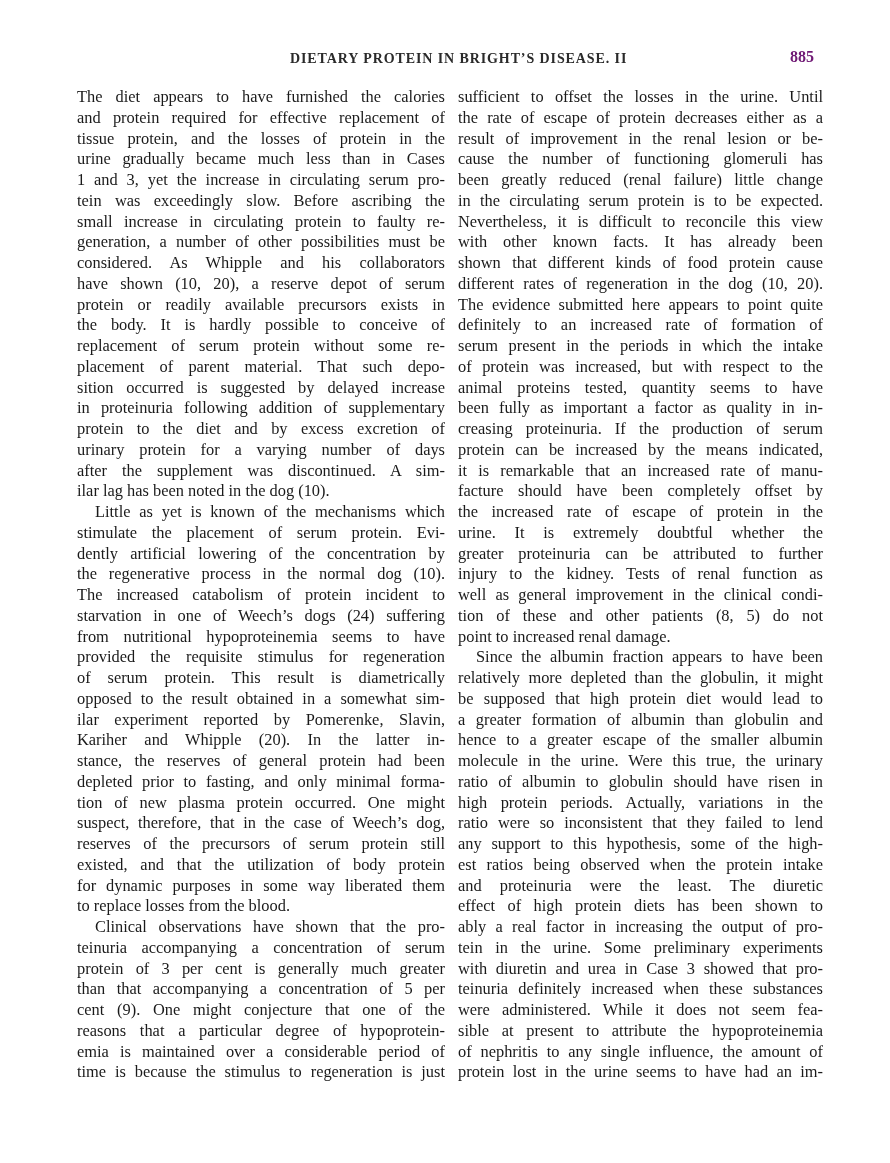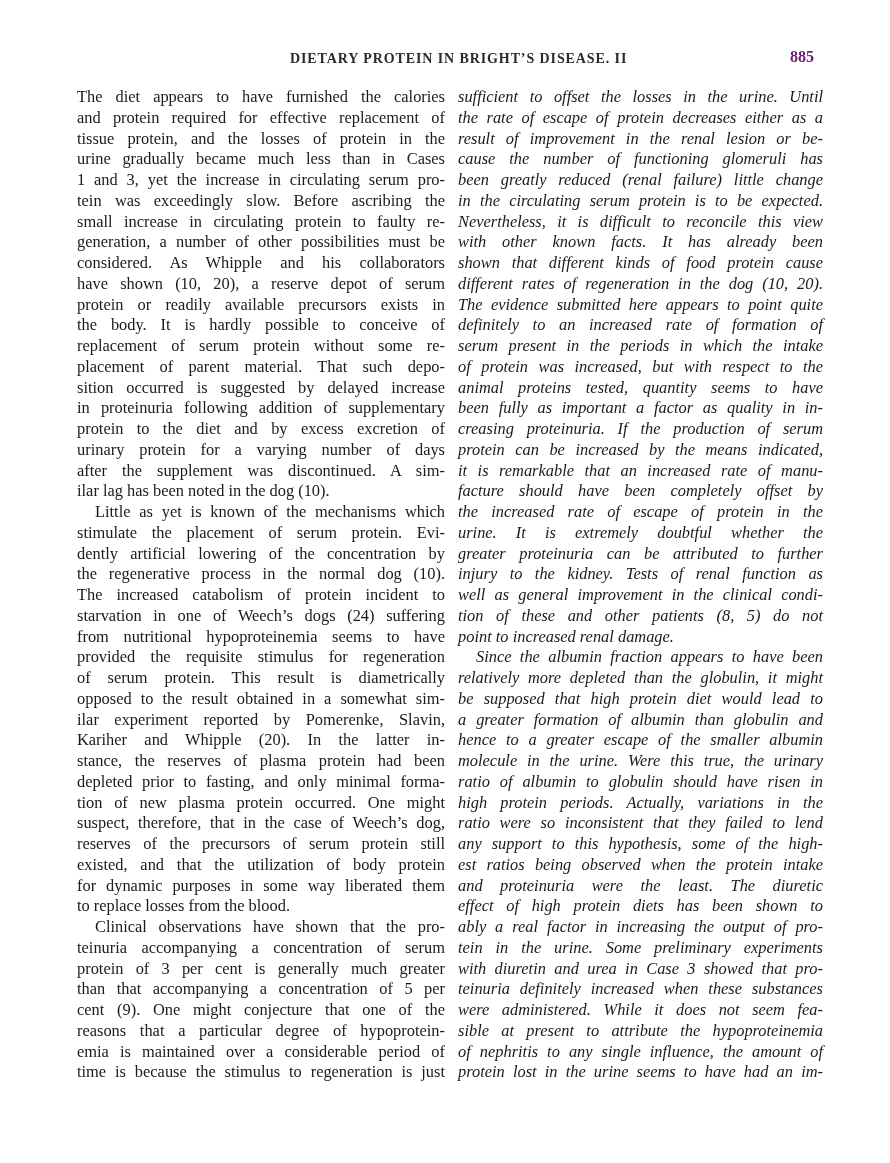--- a/index.html
+++ b/index.html
@@ -45,21 +45,21 @@
       font-size: 16px;
       font-weight: bold;
       color: #701a75;
     }
     .column {
       position: absolute;
       top: 87px;
       width: 368px;
     }
     .col-left { left: 77px; }
-    .col-right { left: 458px; width: 365px; font-style: italic; }
+    .col-right { left: 458px; width: 365px; }
     .line {
       display: block;
       height: 20.75px;
       line-height: 20.75px;
       font-size: 16.4px;
       white-space: nowrap;
       text-align: justify;
       text-align-last: justify;
       overflow: visible;
     }
@@ -106,21 +106,21 @@
       <span class="line">dently artificial lowering of the concentration by</span>
       <span class="line">the regenerative process in the normal dog (10).</span>
       <span class="line">The increased catabolism of protein incident to</span>
       <span class="line">starvation in one of Weech’s dogs (24) suffering</span>
       <span class="line">from nutritional hypoproteinemia seems to have</span>
       <span class="line">provided the requisite stimulus for regeneration</span>
       <span class="line">of serum protein.  This result is diametrically</span>
       <span class="line">opposed to the result obtained in a somewhat sim-</span>
       <span class="line">ilar experiment reported by Pomerenke, Slavin,</span>
       <span class="line">Kariher and Whipple (20).  In the latter in-</span>
-      <span class="line">stance, the reserves of plasma protein had been</span>
+      <span class="line">stance, the reserves of general protein had been</span>
       <span class="line">depleted prior to fasting, and only minimal forma-</span>
       <span class="line">tion of new plasma protein occurred.  One might</span>
       <span class="line">suspect, therefore, that in the case of Weech’s dog,</span>
       <span class="line">reserves of the precursors of serum protein still</span>
       <span class="line">existed, and that the utilization of body protein</span>
       <span class="line">for dynamic purposes in some way liberated them</span>
       <span class="line last">to replace losses from the blood.</span>
       <span class="line indent">Clinical observations have shown that the pro-</span>
       <span class="line">teinuria accompanying a concentration of serum</span>
       <span class="line">protein of 3 per cent is generally much greater</span>

